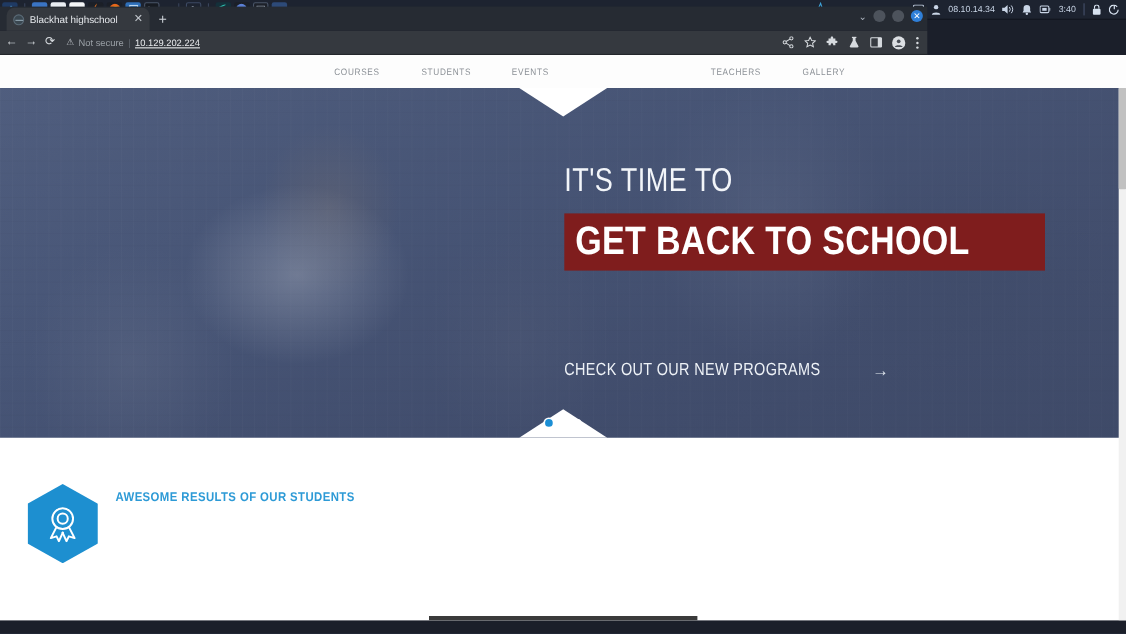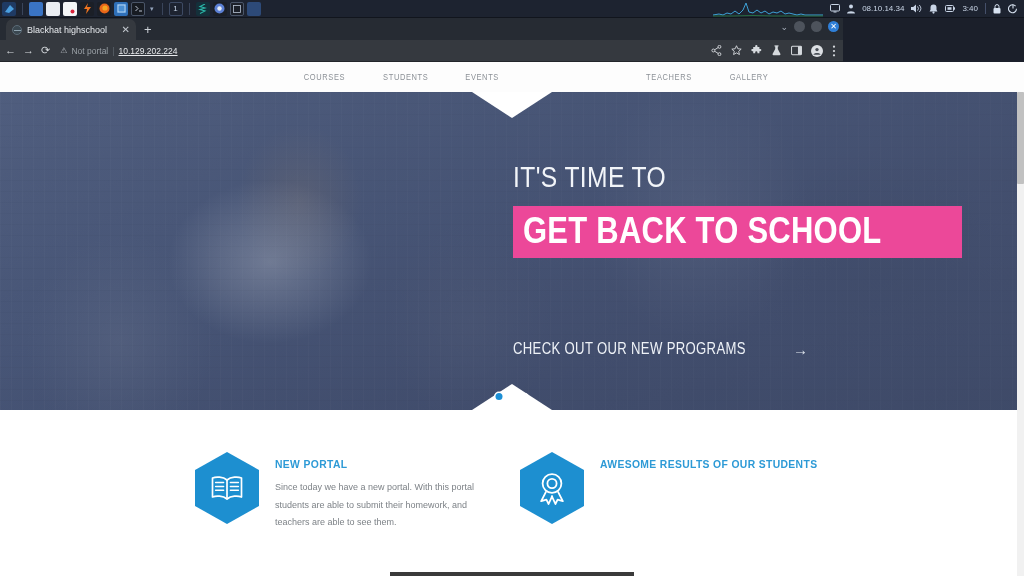--- a/index.html
+++ b/index.html
@@ -38,21 +38,21 @@
   .tb-right {
     margin-left: auto; display: flex; align-items: center;
     gap: 7px; padding-right: 6px;
     color: #c9d5e6; font-size: 8px; white-space: nowrap;
   }
   .tb-right svg { display: block; }
   #net-graph { width: 110px; height: 16px; opacity: .95; }
   .tray-sep { width: 1px; height: 11px; background: #45506a; }
 
   
-  #browser { position: absolute; top: 18px; left: 0; width: 843px; height: 558px; }
+  #browser { position: absolute; top: 6px; left: 0; width: 843px; height: 558px; }
 
   #tabstrip {
     height: 22px; background: #262b33;
     display: flex; align-items: flex-end; position: relative;
   }
   #tab {
     margin-left: 6px; height: 21px; width: 130px;
     background: #35393f; border-radius: 7px 7px 0 0;
     display: flex; align-items: center; padding: 0 6px; gap: 5px;
   }
@@ -176,22 +176,22 @@
     position: absolute; left: 513px; top: 70px; z-index: 5;
     font-family: "Liberation Sans Narrow", "Liberation Sans", sans-serif;
   }
   .kicker {
     color: #f2f5f9; font-size: 30px; font-weight: 300;
     letter-spacing: .5px; line-height: 1;
     transform: scaleX(.82); transform-origin: left center;
     margin-bottom: 14px;
   }
   .headline-wrap {
-    background: #ec4899; display: inline-block;
-    padding: 7px 22px 9px 10px;
+    background: #7f1d1d; display: inline-block;
+    padding: 7px 10px 9px 10px;
   }
   .headline {
     color: #ffffff; font-size: 36px; font-weight: bold;
     letter-spacing: .3px; line-height: 1;
     transform: scaleX(.86); transform-origin: left center;
     white-space: nowrap;
   }
   #hero-cta {
     position: absolute; left: 513px; top: 248px; z-index: 5;
     display: flex; align-items: flex-end; gap: 18px;
@@ -379,21 +379,21 @@
       <span class="wc-dot close">✕</span>
     </div>
   </div>
 
   <div id="toolbar">
     <span class="tb-btn">←</span>
     <span class="tb-btn">→</span>
     <span class="tb-btn">⟳</span>
     <div id="omnibox">
       <span class="warn-ico">⚠</span>
-      <span class="notsecure">Not portal</span>
+      <span class="notsecure">Not secure</span>
       <span class="divider">|</span>
       <span class="urlval">10.129.202.224</span>
     </div>
     <div class="tb-icons">
       <svg width="11" height="11" viewBox="0 0 12 12">
           <circle cx="9.2" cy="2" r="1.6" fill="none" stroke="#d6dade" stroke-width="1"></circle>
           <circle cx="2.6" cy="6" r="1.6" fill="none" stroke="#d6dade" stroke-width="1"></circle>
           <circle cx="9.2" cy="10" r="1.6" fill="none" stroke="#d6dade" stroke-width="1"></circle>
           <path d="M4 5.2L7.8 2.8M4 6.8L7.8 9.2" stroke="#d6dade" stroke-width="1"></path>
         </svg>
@@ -460,33 +460,20 @@
       </a>
 
       <div id="slider-dots">
         <span class="dot active"></span>
         <span class="dot"></span>
         <span class="dot"></span>
       </div>
     </section>
 
     <section id="features">
-      <div class="feature f1">
-        <div class="hex">
-          <svg width="34" height="28" viewBox="0 0 34 28">
-            <path d="M17 6 C13 2.6 6 2.6 2.5 4 V23 C6 21.6 13 21.6 17 25 C21 21.6 28 21.6 31.5 23 V4 C28 2.6 21 2.6 17 6 Z" fill="none" stroke="#ffffff" stroke-width="1.7" stroke-linejoin="round"></path>
-            <path d="M17 6 V25" stroke="#ffffff" stroke-width="1.7"></path>
-            <path d="M5.6 8.6h8M5.6 12.4h8M5.6 16.2h8M20.4 8.6h8M20.4 12.4h8M20.4 16.2h8" stroke="#ffffff" stroke-width="1.5" stroke-linecap="round"></path>
-          </svg>
-        </div>
-        <div class="feat-body">
-          <div class="feat-title">NEW PORTAL</div>
-          <div class="feat-text">Since today we have a new portal. With this portal students are able to submit their homework, and teachers are able to see them.</div>
-        </div>
-      </div>
 
       <div class="feature f2">
         <div class="hex">
           <svg width="32" height="34" viewBox="0 0 32 34">
             <circle cx="16" cy="12.5" r="9.4" fill="none" stroke="#ffffff" stroke-width="1.8"></circle>
             <circle cx="16" cy="12.5" r="4.6" fill="none" stroke="#ffffff" stroke-width="1.8"></circle>
             <path d="M10.2 20.4 L5.2 30.2 L10.4 28.6 L12.6 33 L16.4 24.6" fill="none" stroke="#ffffff" stroke-width="1.8" stroke-linejoin="round"></path>
             <path d="M21.8 20.4 L26.8 30.2 L21.6 28.6 L19.4 33 L15.6 24.6" fill="none" stroke="#ffffff" stroke-width="1.8" stroke-linejoin="round"></path>
           </svg>
         </div>

